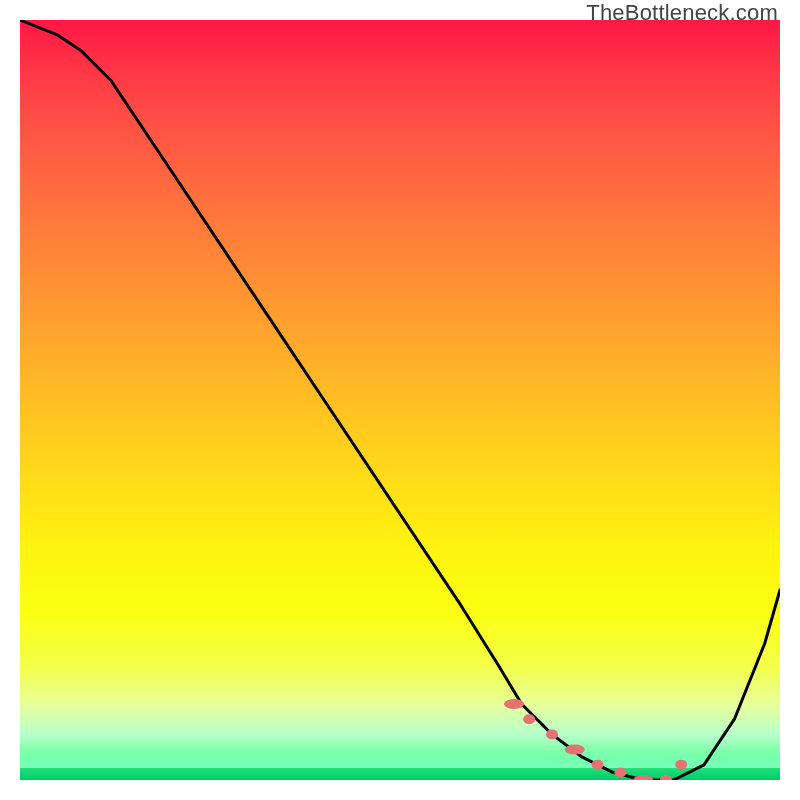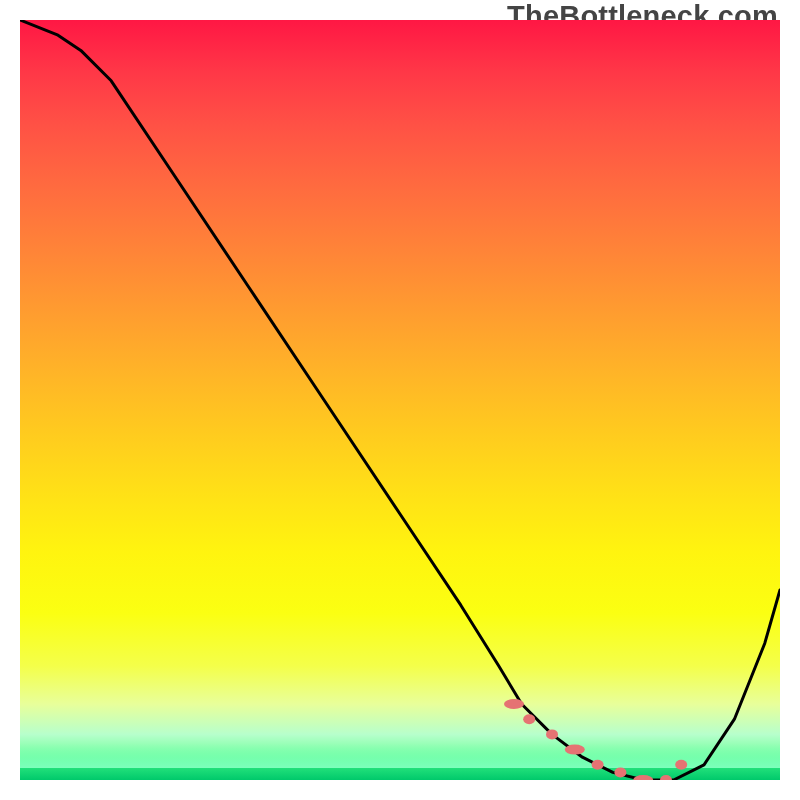--- a/index.html
+++ b/index.html
@@ -61,23 +61,23 @@
     right: 0;
     height: 24px;
     bottom: 12px;
     background: linear-gradient(to bottom, rgba(118,255,170,0) 0%, #7dffbc 100%);
   }
   .watermark {
     position: absolute;
     top: 0;
     right: 22px;
     color: #444;
-    font-size: 29px;
+    font-size: 22px;
     letter-spacing: 0.2px;
-    font-weight: 700;
+    font-weight: 400;
   }
   svg.overlay {
     position: absolute;
     inset: 0;
   }
 </style>
 </head>
 <body>
 
 <div class="stage">

